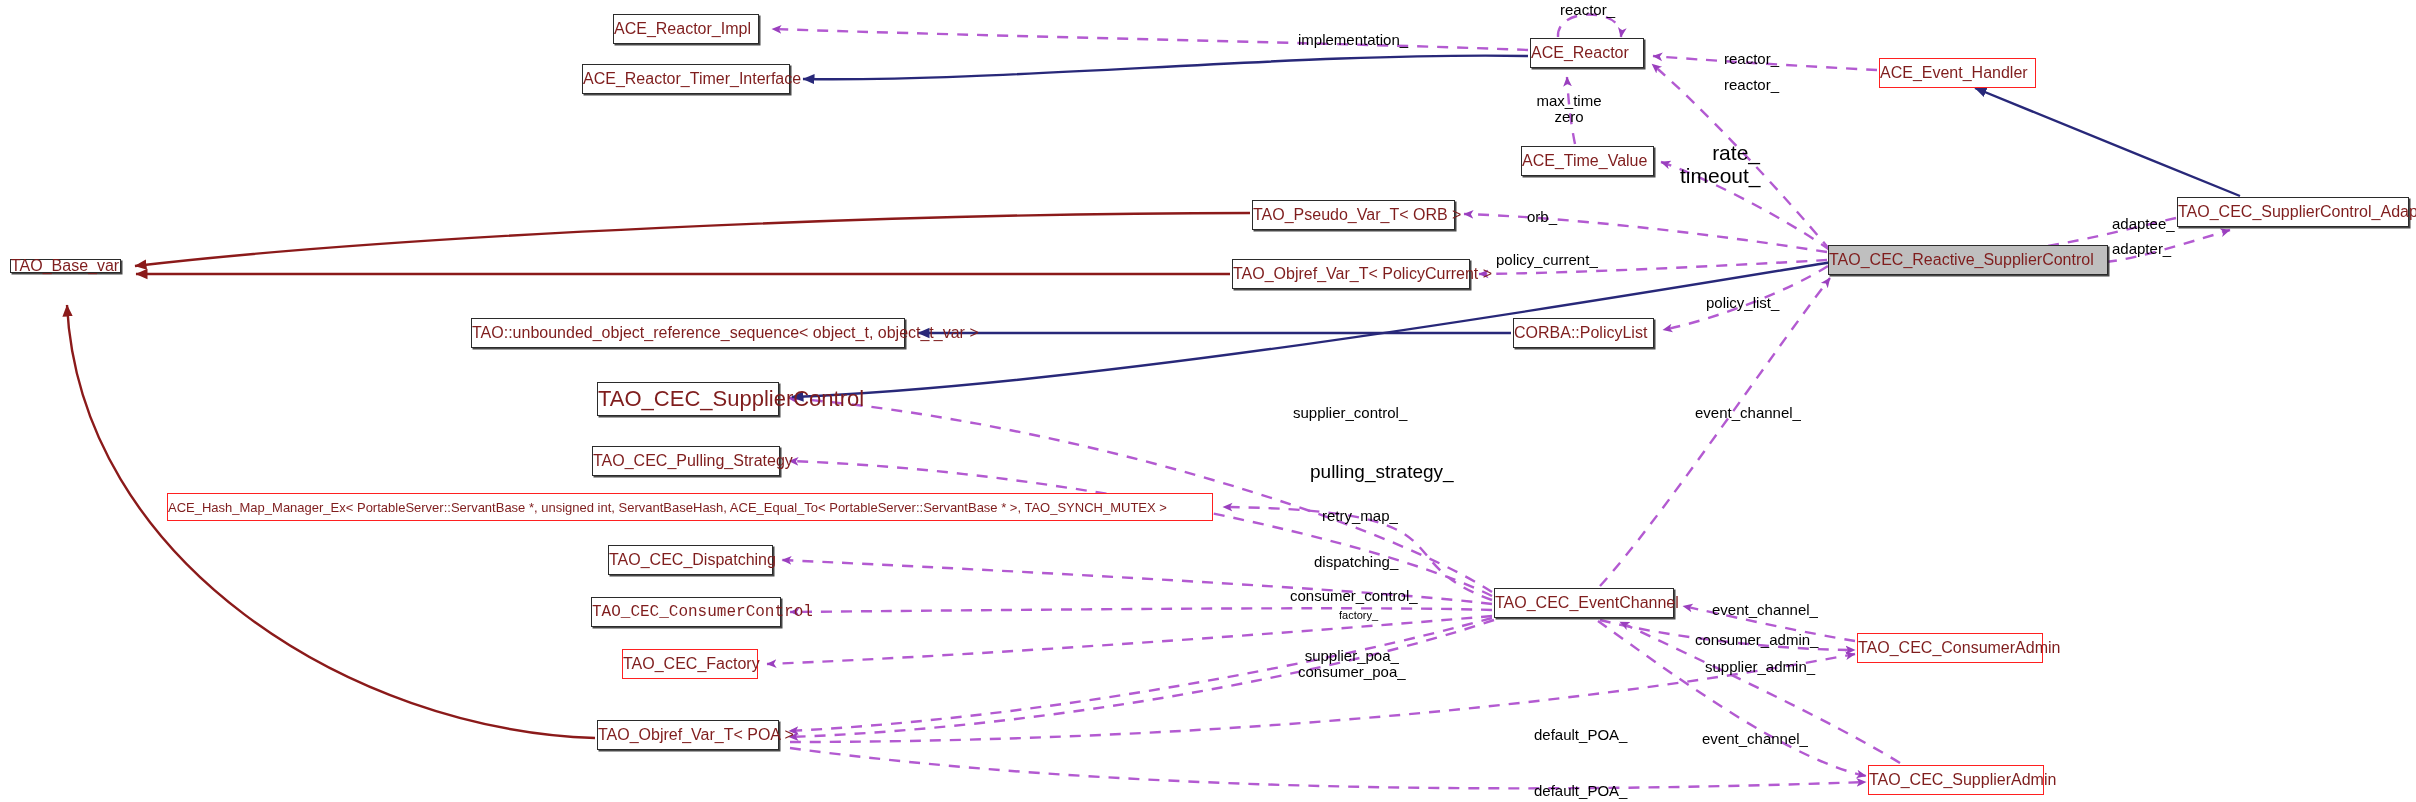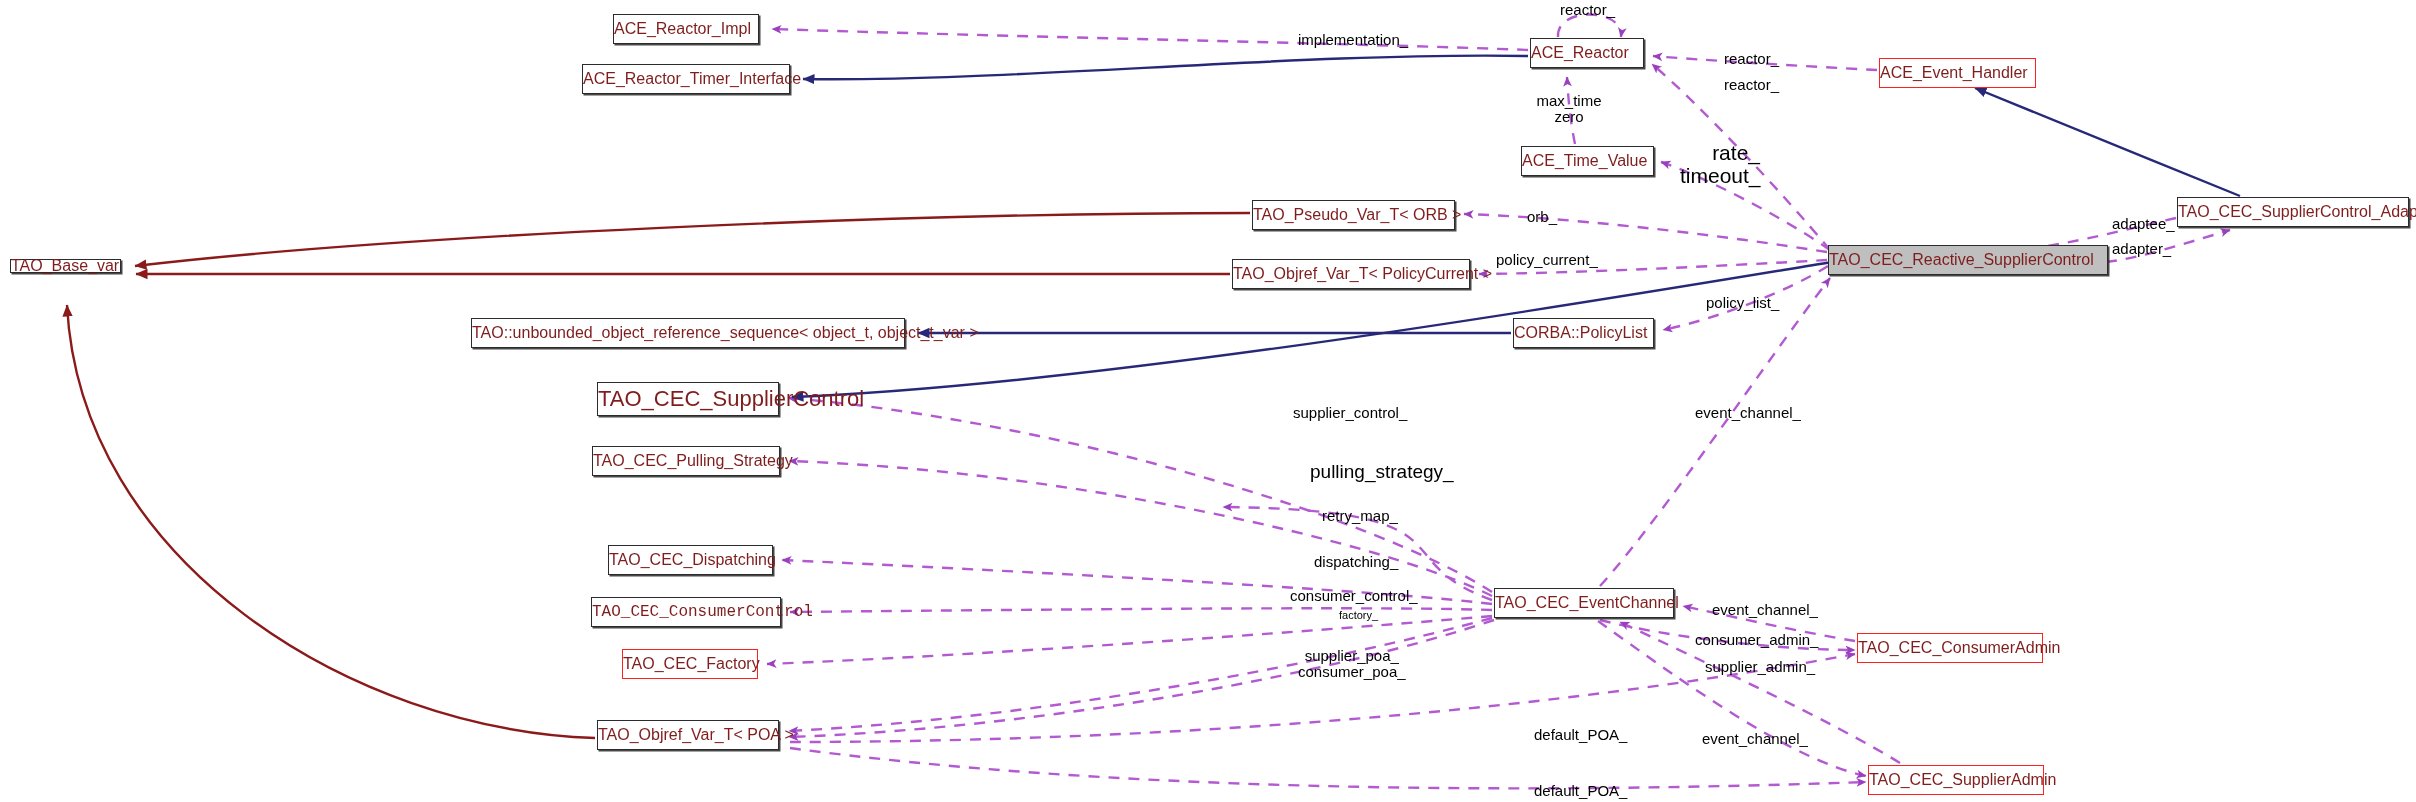--- a/index.html
+++ b/index.html
@@ -198,20 +198,23 @@
   </div>
 
   <div class="node" style="left:597px;top:382px;width:182px;height:34px;font-size:22px;">
     <span>TAO_CEC_SupplierControl</span>
   </div>
 
   <div class="node" style="left:592px;top:446px;width:188px;height:30px;font-size:16px;">
     <span>TAO_CEC_Pulling_Strategy</span>
   </div>
 
+  <div class="node red" style="left:167px;top:493px;width:1046px;height:28px;font-size:13px;">
+    <span>ACE_Hash_Map_Manager_Ex&lt; PortableServer::ServantBase *, unsigned int, ServantBaseHash, ACE_Equal_To&lt; PortableServer::ServantBase * &gt;, TAO_SYNCH_MUTEX &gt;</span>
+  </div>
 
   <div class="node" style="left:608px;top:545px;width:165px;height:30px;font-size:16px;">
     <span>TAO_CEC_Dispatching</span>
   </div>
 
   <div class="node" style="left:591px;top:597px;width:190px;height:30px;font-size:16px;font-family:Liberation Mono, monospace;">
     <span>TAO_CEC_ConsumerControl</span>
   </div>
 
   <div class="node red" style="left:622px;top:649px;width:136px;height:30px;font-size:16px;">

